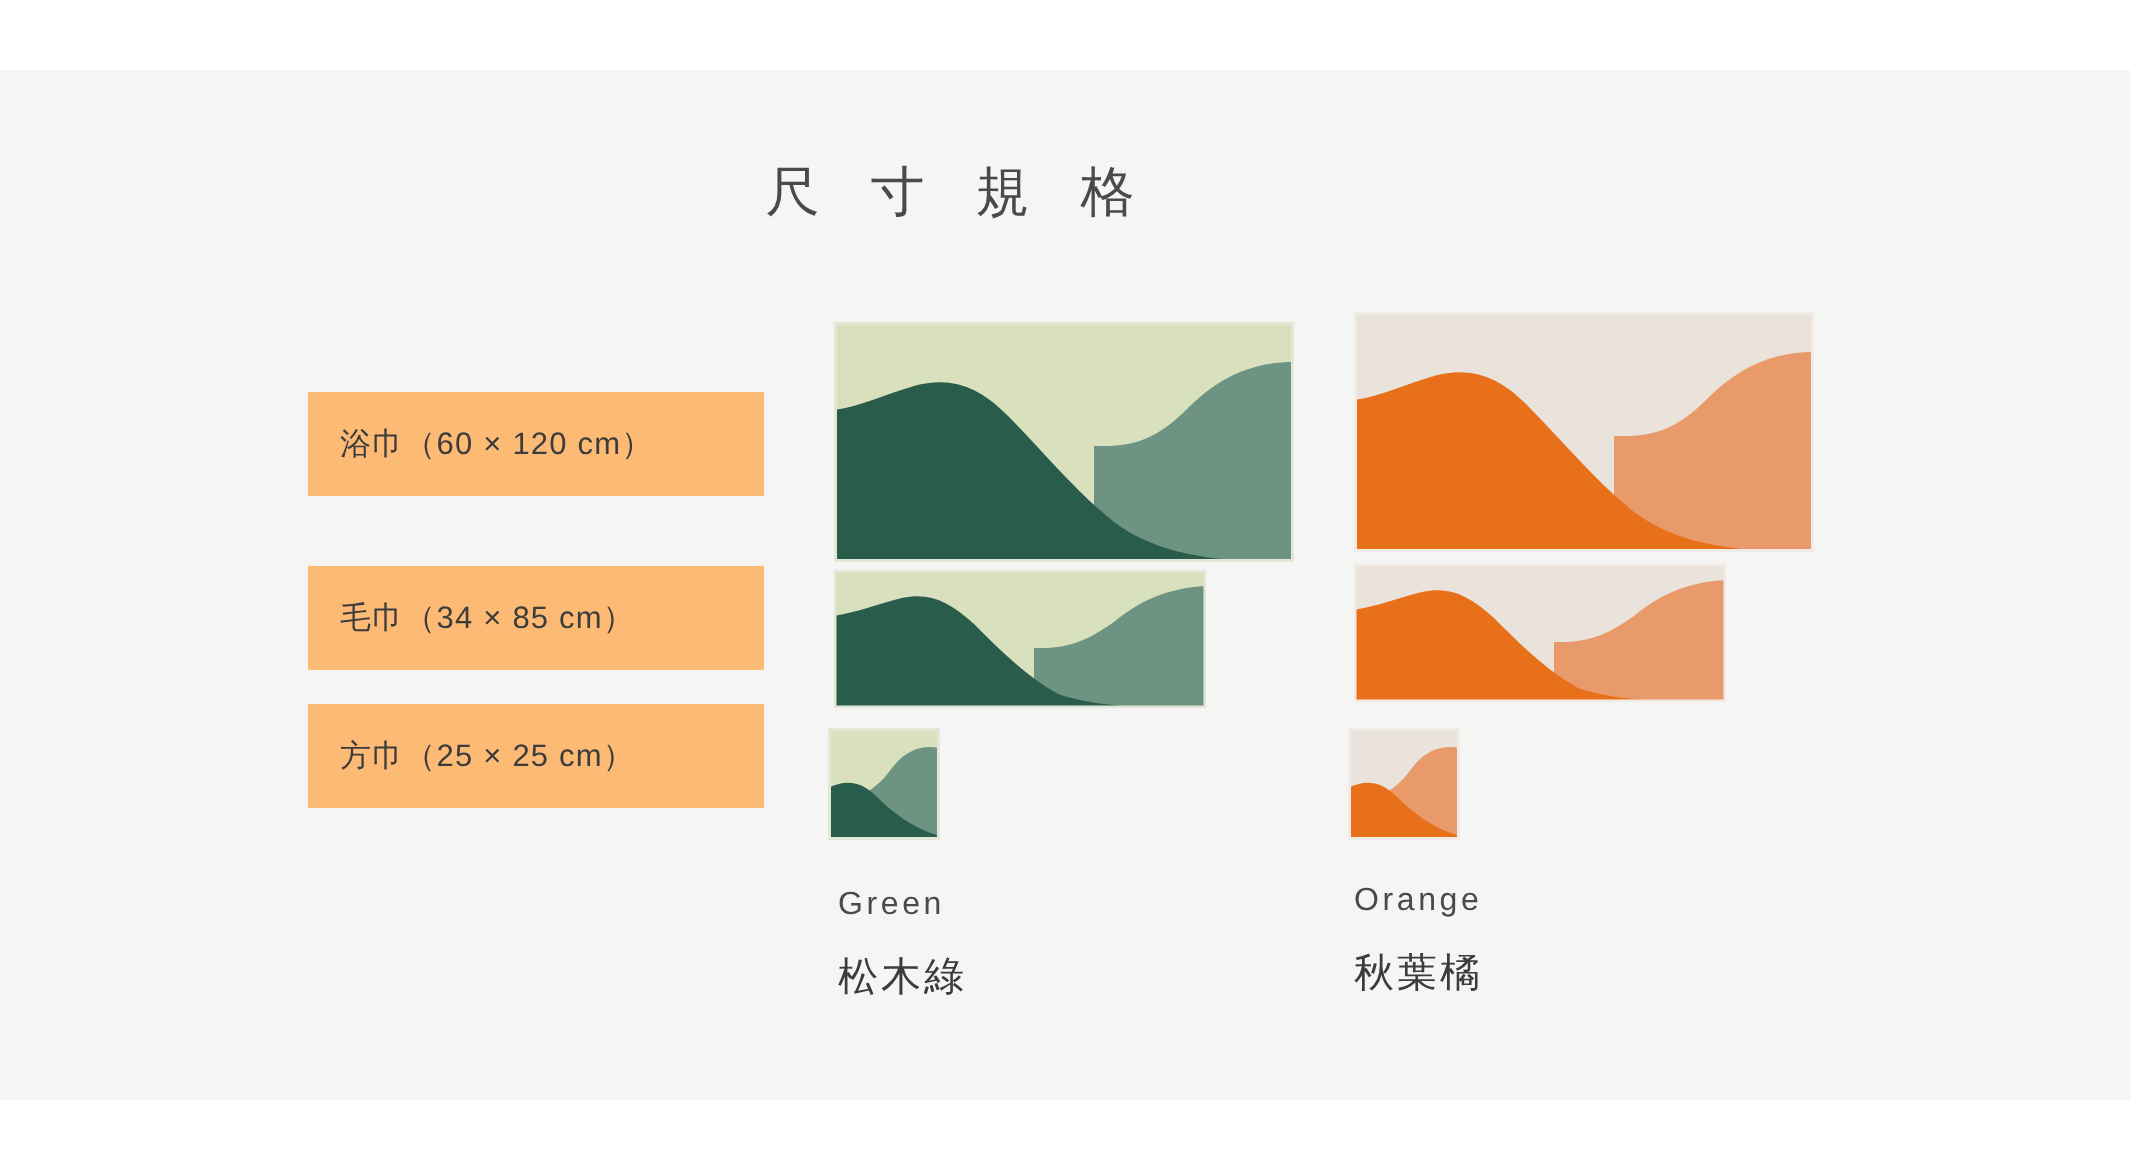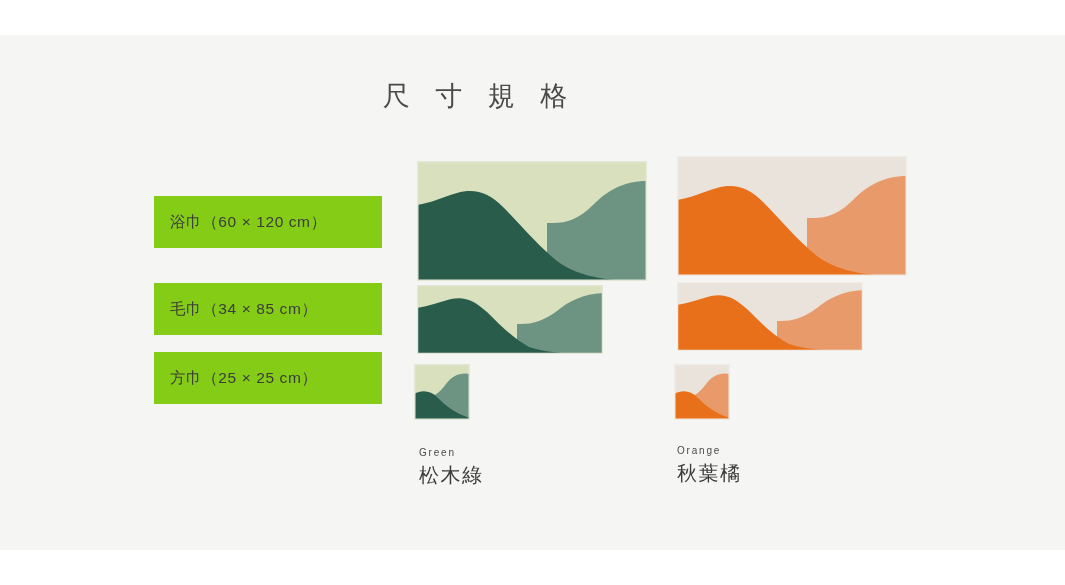--- a/index.html
+++ b/index.html
@@ -29,21 +29,21 @@
     text-indent:9px;
     font-weight:400;
   }
 
   
   .size-label{
     position:absolute;
     left:154px;
     width:228px;
     height:52px;
-    background:#84cc16;
+    background:#fdba74;
     display:flex;
     align-items:center;
     padding-left:16px;
     font-size:15.5px;
     color:#3c3c3c;
     letter-spacing:0.6px;
     white-space:nowrap;
   }
   #label-bath  { top:196px; }
   #label-face  { top:283px;text-align:center; }
@@ -65,32 +65,32 @@
   #towel-orange-bath{ left:677px; top:156px;  width:230px; height:120px; }
   #towel-orange-face{ left:677px; top:282px;  width:186px; height:69px;  }
   #towel-orange-wash{ left:674px; top:364px;  width:56px;  height:56px;  }
 
   
   .caption{ position:absolute; }
   #caption-green { left:419px; top:445px; }
   #caption-orange{ left:677px; top:443px; }
 
   .caption-en{
-    font-size:10px;
+    font-size:16px;
     color:#4a4a4a;
     letter-spacing:1.8px;
     line-height:16px;
     font-weight:400;
   }
   .caption-zh{
     font-size:20px;
     color:#3c3c3c;
     letter-spacing:1.5px;
     line-height:26px;
-    margin-top:1px;
+    margin-top:15px;
   }
 </style>
 </head>
 <body>
 
 <div id="panel"></div>
 
 <div id="title">尺 寸 規 格</div>
 
 <div class="size-label" id="label-bath">浴巾（60 × 120 cm）</div>

